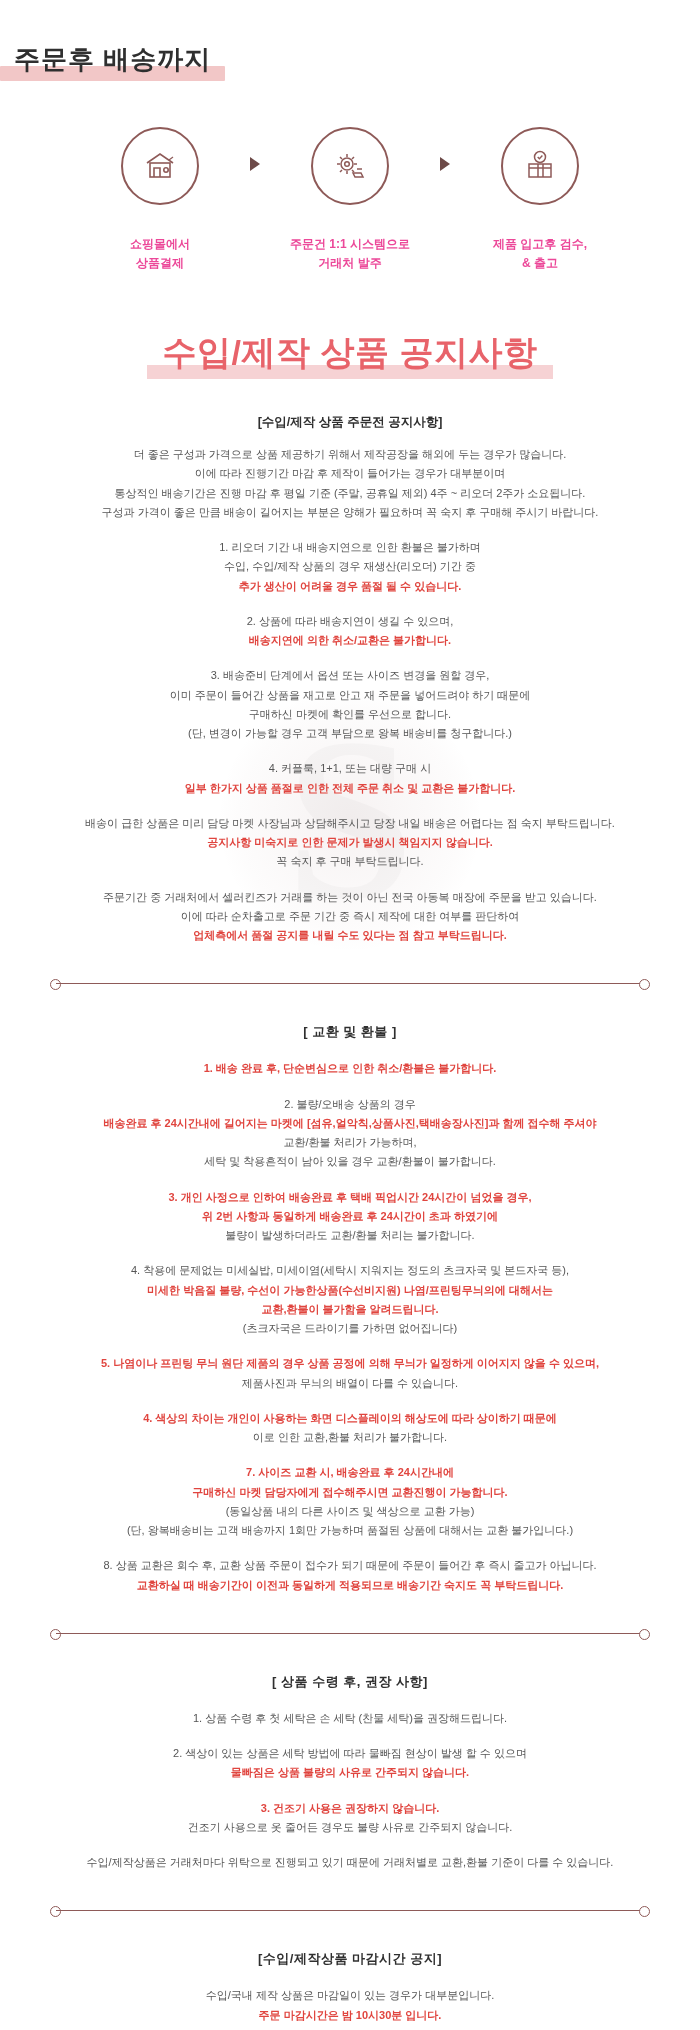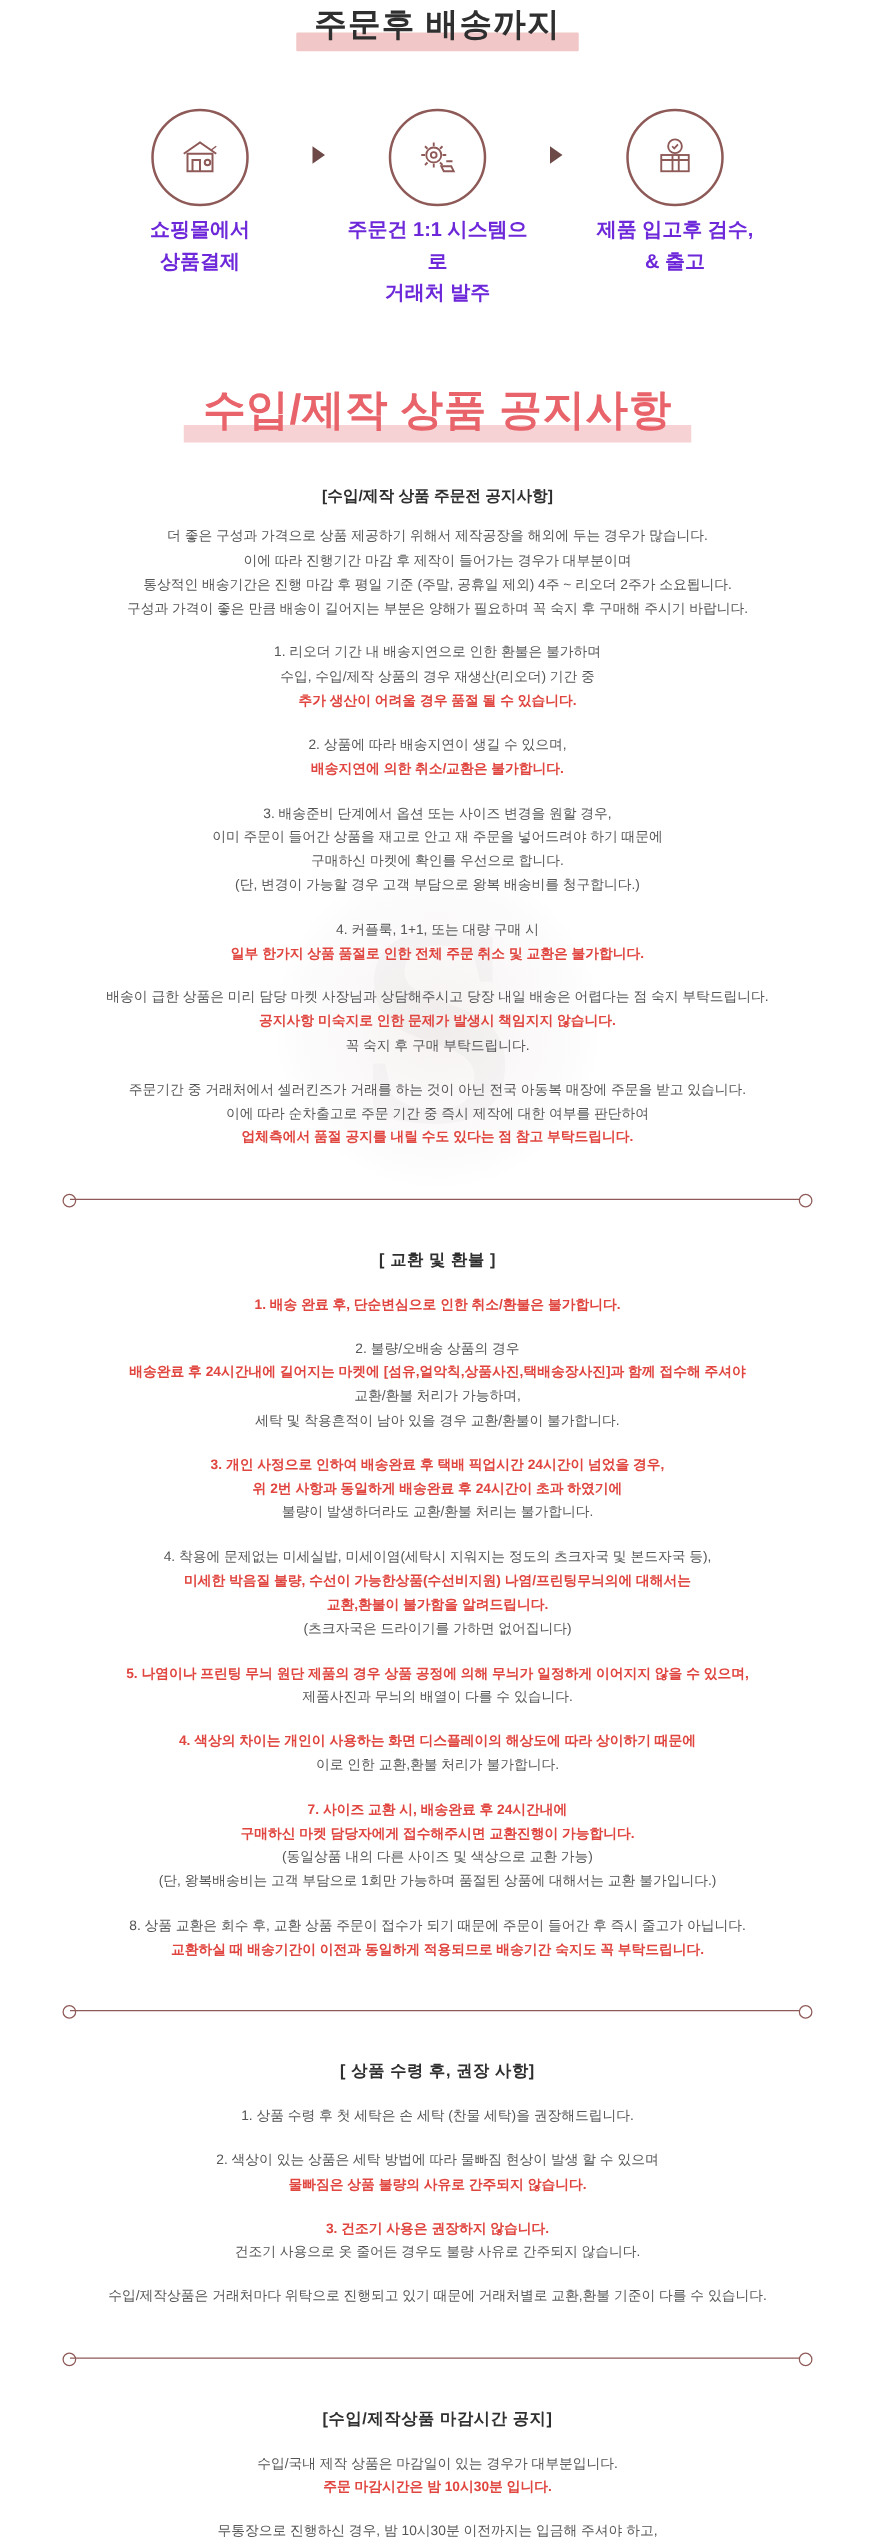--- a/index.html
+++ b/index.html
@@ -42,21 +42,22 @@
     font-size: 230px;
     font-weight: 700;
     color: rgba(0,0,0,0.022);
     font-family: "Liberation Serif", serif;
     line-height: 1;
   }
   .content { position: relative; z-index: 1; }
 
   
   .top-banner {
-    text-align: center;
+    padding-top: 40px;
+    text-align: left;
   }
   .banner-title {
     display: inline-block;
     position: relative;
     font-size: 26px;
     font-weight: 700;
     color: #2f2f2f;
     letter-spacing: 1px;
     padding: 2px 14px 4px;
     z-index: 1;
@@ -91,24 +92,24 @@
     margin: 0 auto;
     border: 2px solid #8e5a58;
     border-radius: 50%;
     display: flex;
     align-items: center;
     justify-content: center;
     background: #fff;
   }
   .step-circle svg { display: block; }
   .step-label {
-    margin-top: 8px;
-    font-size: 16px;
+    margin-top: 30px;
+    font-size: 12px;
     line-height: 1.55;
-    color: #6d28d9;
+    color: #ec4899;
     font-weight: 700;
   }
   .step-arrow {
     width: 40px;
     display: flex;
     align-items: center;
     justify-content: center;
     height: 74px;
   }
   .tri {
@@ -350,21 +351,21 @@
 
       <p class="t">
         <span class="red">4. 색상의 차이는 개인이 사용하는 화면 디스플레이의 해상도에 따라 상이하기 때문에</span><br>
         <span>이로 인한 교환,환불 처리가 불가합니다.</span>
       </p>
 
       <p class="t">
         <span class="red">7. 사이즈 교환 시, 배송완료 후 24시간내에</span><br>
         <span class="red">구매하신 마켓 담당자에게 접수해주시면 교환진행이 가능합니다.</span><br>
         <span>(동일상품 내의 다른 사이즈 및 색상으로 교환 가능)</span><br>
-        <span>(단, 왕복배송비는 고객 부담으로 1회만 가능하며 품절된 상품에 대해서는 교환 불가입니다.)</span>
+        <span>(단, 왕복배송비는 고객 배송까지 1회만 가능하며 품절된 상품에 대해서는 교환 불가입니다.)</span>
       </p>
 
       <p class="t">
         <span>8. 상품 교환은 회수 후, 교환 상품 주문이 접수가 되기 때문에 주문이 들어간 후 즉시 줄고가 아닙니다.</span><br>
         <span class="red">교환하실 때 배송기간이 이전과 동일하게 적용되므로 배송기간 숙지도 꼭 부탁드립니다.</span>
       </p>
     </div>
 
     <div class="divider">
       <span class="dot l"></span>

